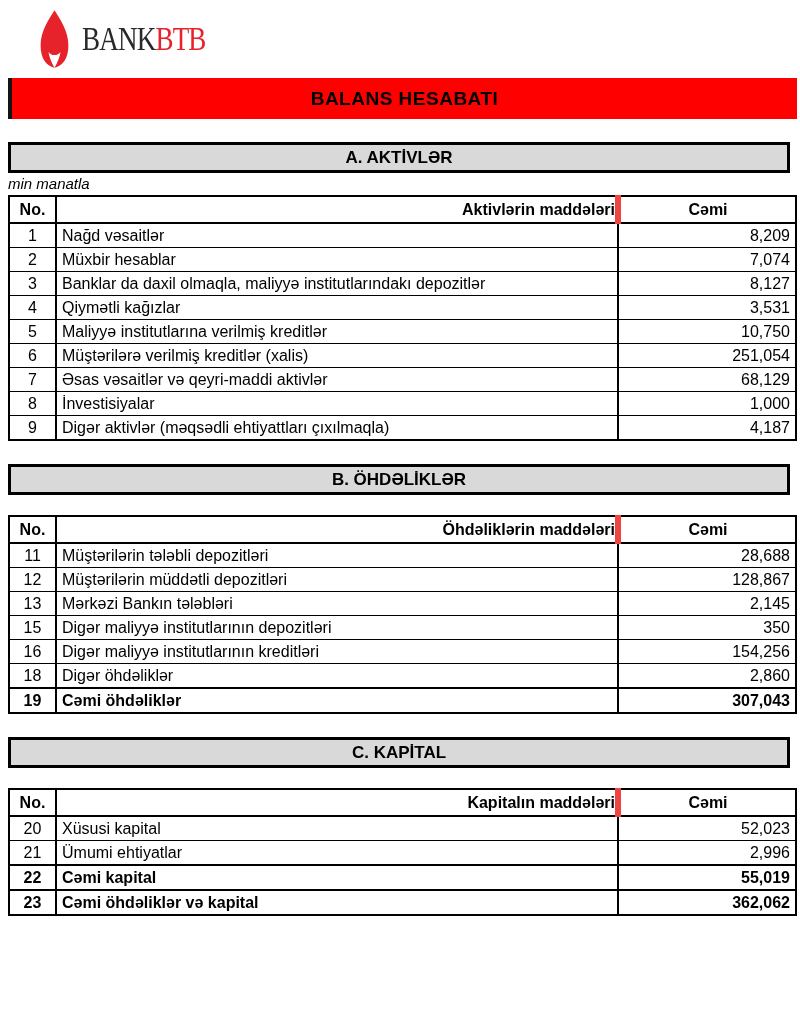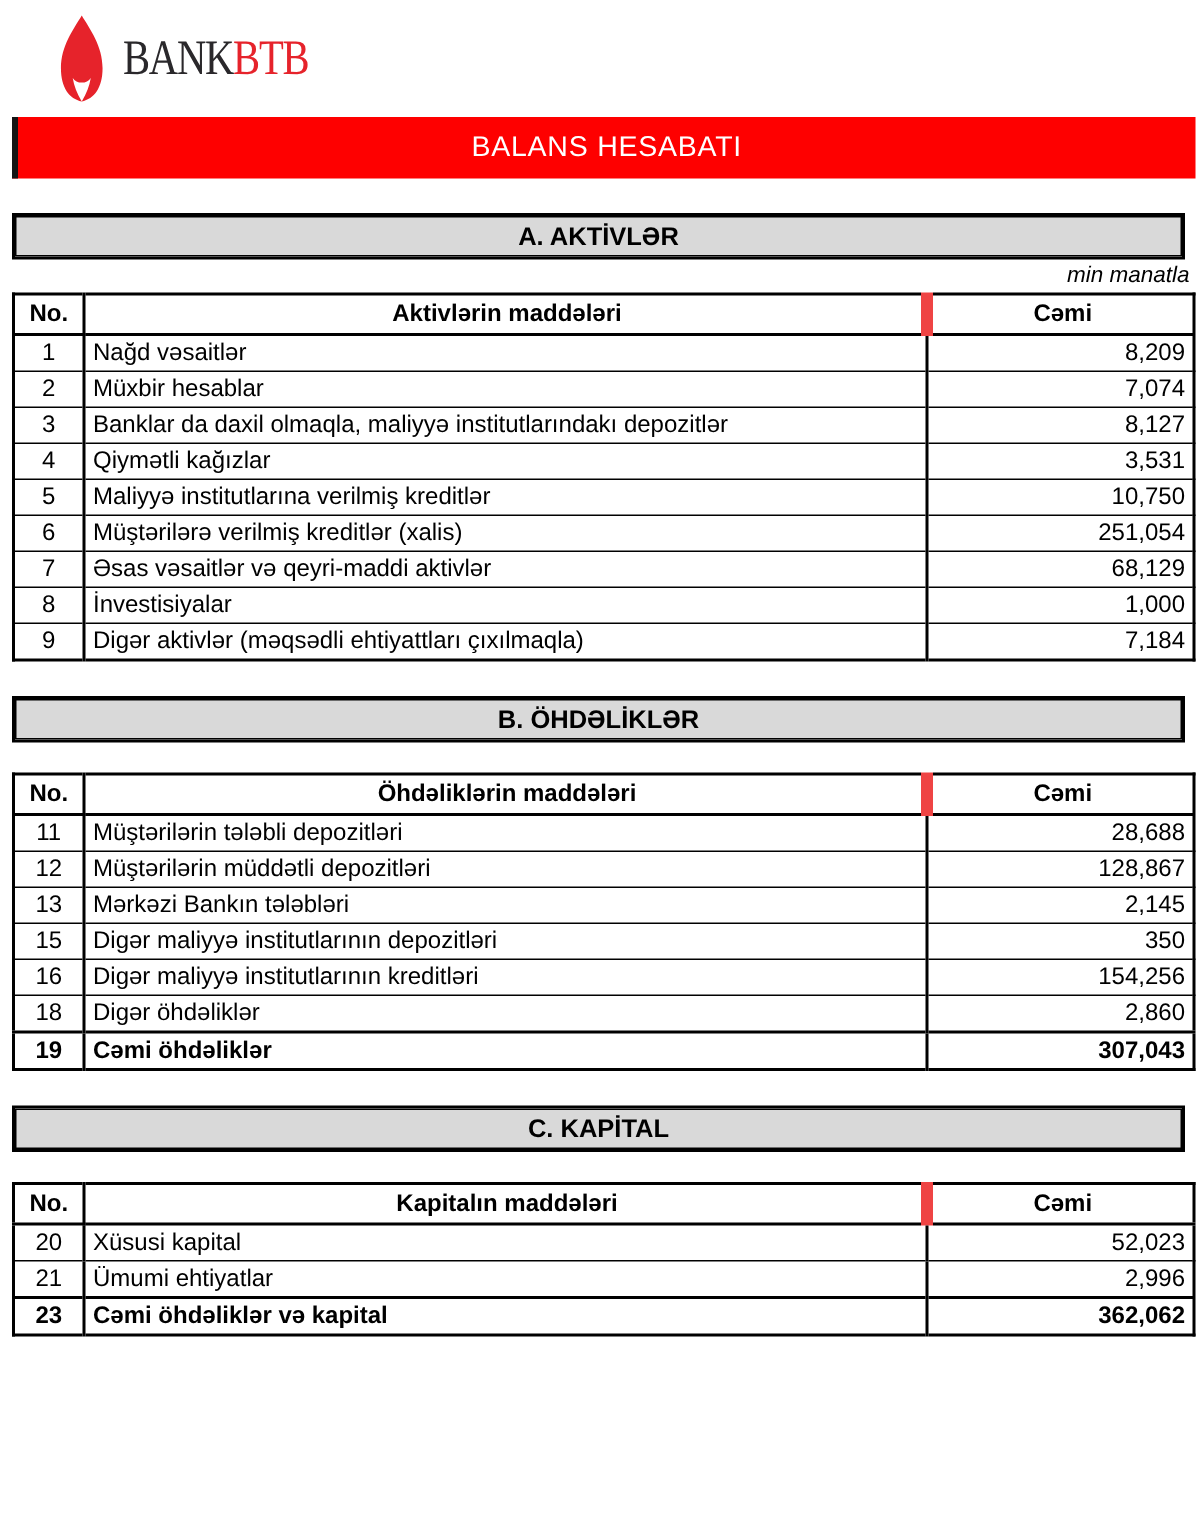--- a/index.html
+++ b/index.html
@@ -43,22 +43,22 @@
     margin: 8px 0 0 8px;
     width: 785px;
     height: 41px;
     background: var(--banner_red, #fe0000);
     border-left: 4px solid #141414;
     display: flex;
     align-items: center;
     justify-content: center;
   }
   .banner-title {
-    color: #ffffff;
-    font-weight: normal;
+    color: #000000;
+    font-weight: bold;
     font-size: 19px;
     letter-spacing: 0.5px;
   }
 
   
   .section-header {
     margin: 23px 0 0 8px;
     width: 778px;
     border: 2px solid #000;
     padding: 0;
@@ -70,21 +70,20 @@
     text-align: center;
     font-weight: bold;
     font-size: 17px;
     line-height: 25px;
   }
 
   
   .unit-note {
     margin: 2px 1px 0 8px;
     width: 785px;
-    text-align: right;
     font-style: italic;
     font-size: 15px;
     line-height: 18px;
   }
 
   
   table.bal-table {
     margin: 20px 0 0 8px;
     width: 787px;
     border-collapse: collapse;
@@ -98,21 +97,21 @@
   col.c-total { width: 178px; }
   .bal-table th {
     height: 25px;
     padding: 0;
     font-weight: bold;
     border-bottom: 2px solid #000;
     white-space: nowrap;
     overflow: hidden;
   }
   .bal-table th.h-no    { text-align: center; border-right: 2px solid #000; }
-  .bal-table th.h-item  { text-align: center; padding-left: 5px; border-right: 8px solid #ef4444; }
+  .bal-table th.h-item  { text-align: right; padding-left: 5px; border-right: 6px solid #ef4444; }
   .bal-table th.h-total { text-align: center; }
   .bal-table td {
     height: 23px;
     padding: 0;
     border-top: 1px solid #000;
     white-space: nowrap;
     overflow: hidden;
   }
   .bal-table td.no    { text-align: center; border-right: 2px solid #000; }
   .bal-table td.item  { padding-left: 5px; border-right: 2px solid #000; }
@@ -190,21 +189,21 @@
           <td class="value">68,129</td>
         </tr>
         <tr>
           <td class="no">8</td>
           <td class="item">İnvestisiyalar</td>
           <td class="value">1,000</td>
         </tr>
         <tr>
           <td class="no">9</td>
           <td class="item">Digər aktivlər (məqsədli ehtiyattları çıxılmaqla)</td>
-          <td class="value">7,184</td>
+          <td class="value">4,187</td>
         </tr>
       </tbody>
   </table>
 
   <div class="section-header">
     <div class="section-header-inner">B. ÖHDƏLİKLƏR</div>
   </div>
   <table class="bal-table">
     <colgroup>
         <col class="c-no">
@@ -278,20 +277,25 @@
           <td class="no">20</td>
           <td class="item">Xüsusi kapital</td>
           <td class="value">52,023</td>
         </tr>
         <tr>
           <td class="no">21</td>
           <td class="item">Ümumi ehtiyatlar</td>
           <td class="value">2,996</td>
         </tr>
         <tr class="total">
+          <td class="no">22</td>
+          <td class="item">Cəmi kapital</td>
+          <td class="value">55,019</td>
+        </tr>
+        <tr class="total">
           <td class="no">23</td>
           <td class="item">Cəmi öhdəliklər və kapital</td>
           <td class="value">362,062</td>
         </tr>
       </tbody>
   </table>
 
 </div>
 
 </body></html>

